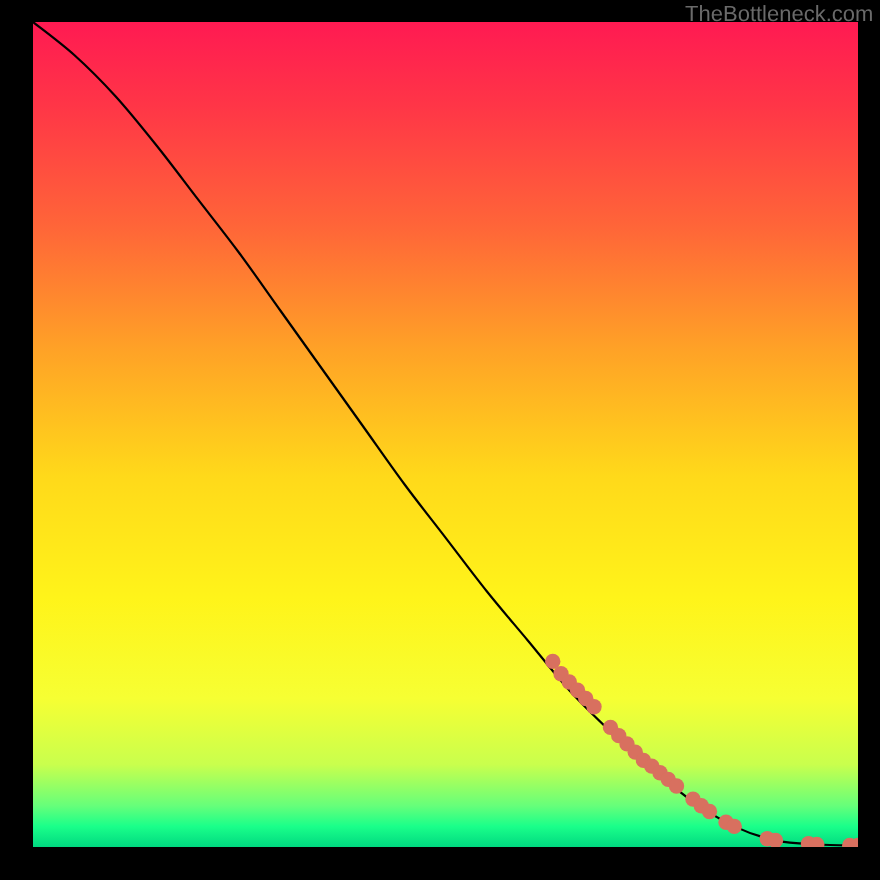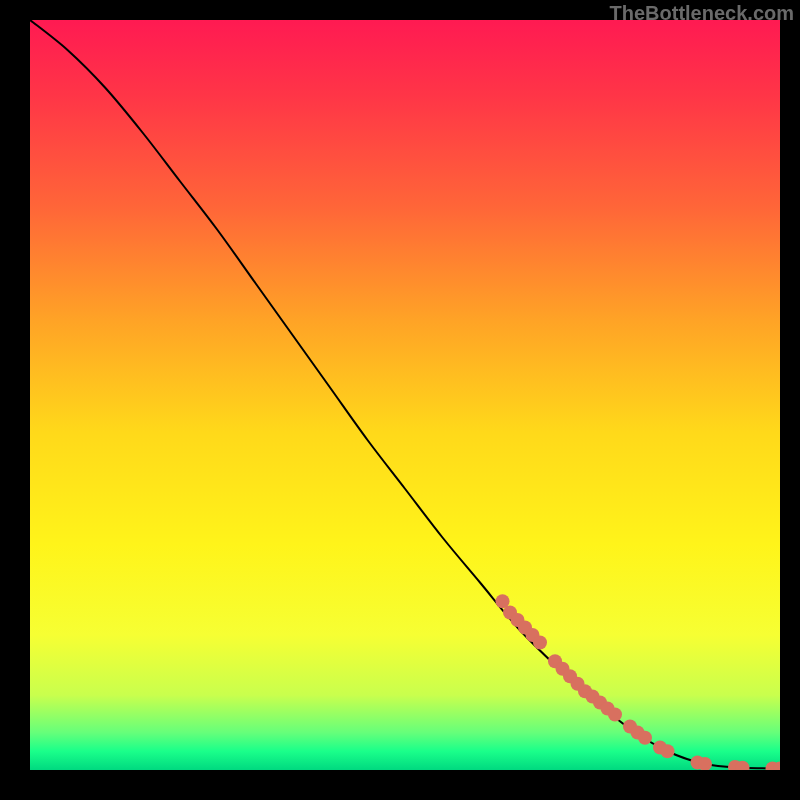--- a/index.html
+++ b/index.html
@@ -10,21 +10,21 @@
     background: #000;
     font-family: Arial, Helvetica, sans-serif;
     position: relative;
   }
   .attribution {
     position: absolute;
     top: 2px;
     right: 6px;
     color: #6a6a6a;
     font-size: 20px;
-    font-weight: 700;
+    font-weight: 400;
     z-index: 10;
   }
   .chart-area {
     position: absolute;
     left: 30px;
     top: 20px;
     width: 750px;
     height: 750px;
   }
   svg {

